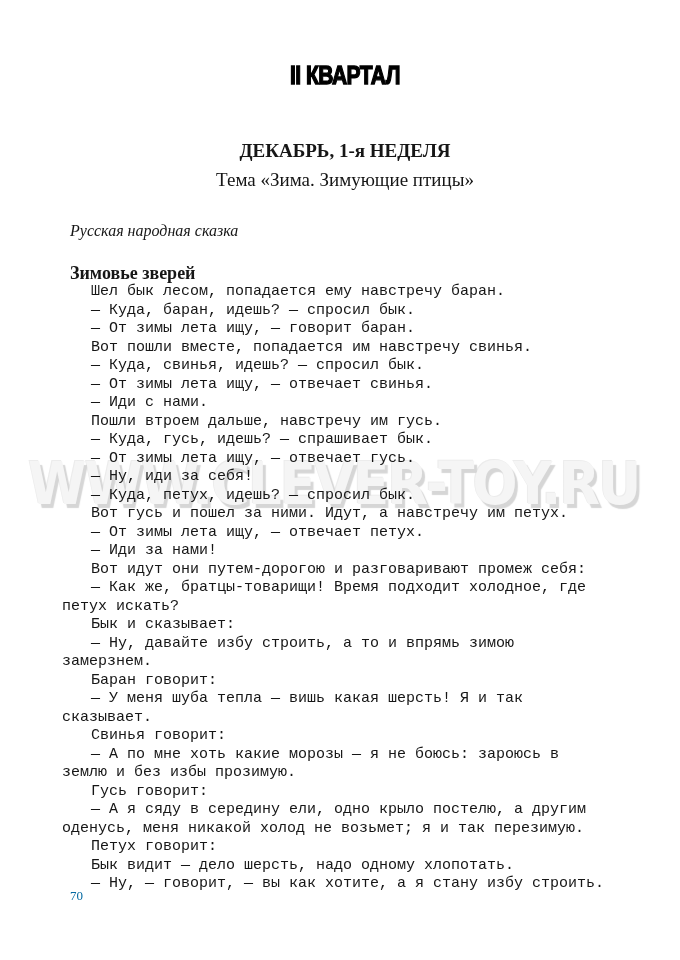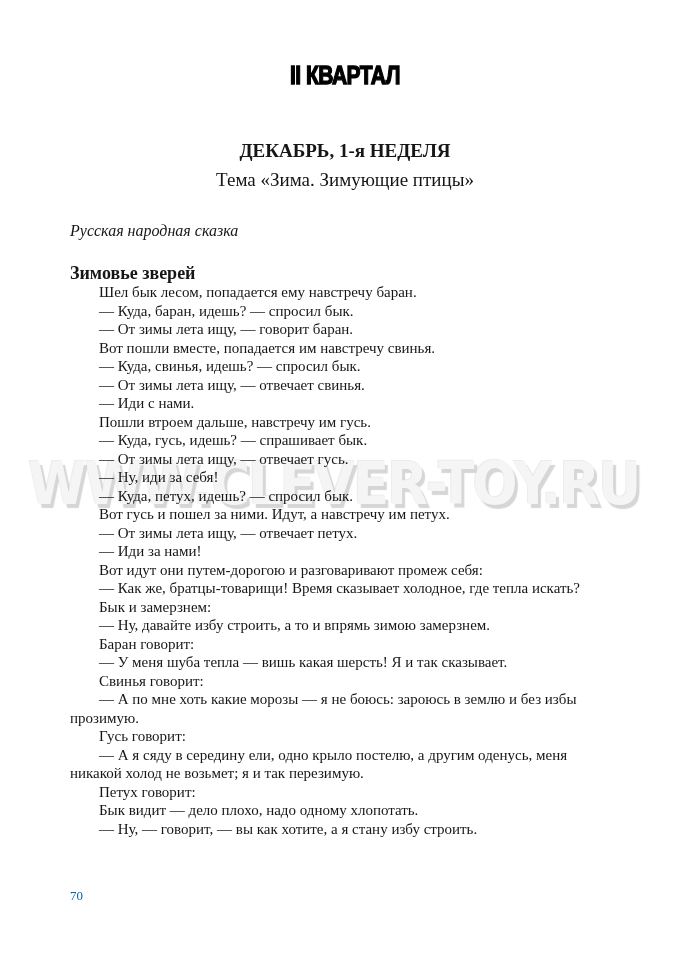--- a/index.html
+++ b/index.html
@@ -69,23 +69,24 @@
     width: 550px;
     text-align: left;
     font-weight: bold;
     font-size: 18px;
     color: #161616;
     margin-top: 8px;
   }
   .story-body {
     position: absolute;
     top: 283px;
-    left: 70px;
+    left: 62px;
     width: 550px;
     z-index: 1;
+    font-family: Liberation Mono, monospace;
   }
   .story-body p {
     margin: 0;
     padding: 0;
     font-size: 15px;
     line-height: 18.5px;
     text-indent: 29px;
     color: #161616;
   }
   .watermark {
@@ -142,29 +143,29 @@
     <p>— Иди с нами.</p>
     <p>Пошли втроем дальше, навстречу им гусь.</p>
     <p>— Куда, гусь, идешь? — спрашивает бык.</p>
     <p>— От зимы лета ищу, — отвечает гусь.</p>
     <p>— Ну, иди за себя!</p>
     <p>— Куда, петух, идешь? — спросил бык.</p>
     <p>Вот гусь и пошел за ними. Идут, а навстречу им петух.</p>
     <p>— От зимы лета ищу, — отвечает петух.</p>
     <p>— Иди за нами!</p>
     <p>Вот идут они путем-дорогою и разговаривают промеж себя:</p>
-    <p>— Как же, братцы-товарищи! Время сказывает холодное, где тепла искать?</p>
-    <p>Бык и замерзнем:</p>
+    <p>— Как же, братцы-товарищи! Время подходит холодное, где петух искать?</p>
+    <p>Бык и сказывает:</p>
     <p>— Ну, давайте избу строить, а то и впрямь зимою замерзнем.</p>
     <p>Баран говорит:</p>
     <p>— У меня шуба тепла — вишь какая шерсть! Я и так сказывает.</p>
     <p>Свинья говорит:</p>
     <p>— А по мне хоть какие морозы — я не боюсь: зароюсь в землю и без избы прозимую.</p>
     <p>Гусь говорит:</p>
     <p>— А я сяду в середину ели, одно крыло постелю, а другим оденусь, меня никакой холод не возьмет; я и так перезимую.</p>
     <p>Петух говорит:</p>
-    <p>Бык видит — дело плохо, надо одному хлопотать.</p>
+    <p>Бык видит — дело шерсть, надо одному хлопотать.</p>
     <p>— Ну, — говорит, — вы как хотите, а я стану избу строить.</p>
   </div>
 
   <div class="page-number">70</div>
 
 </div>
 
 </body></html>

